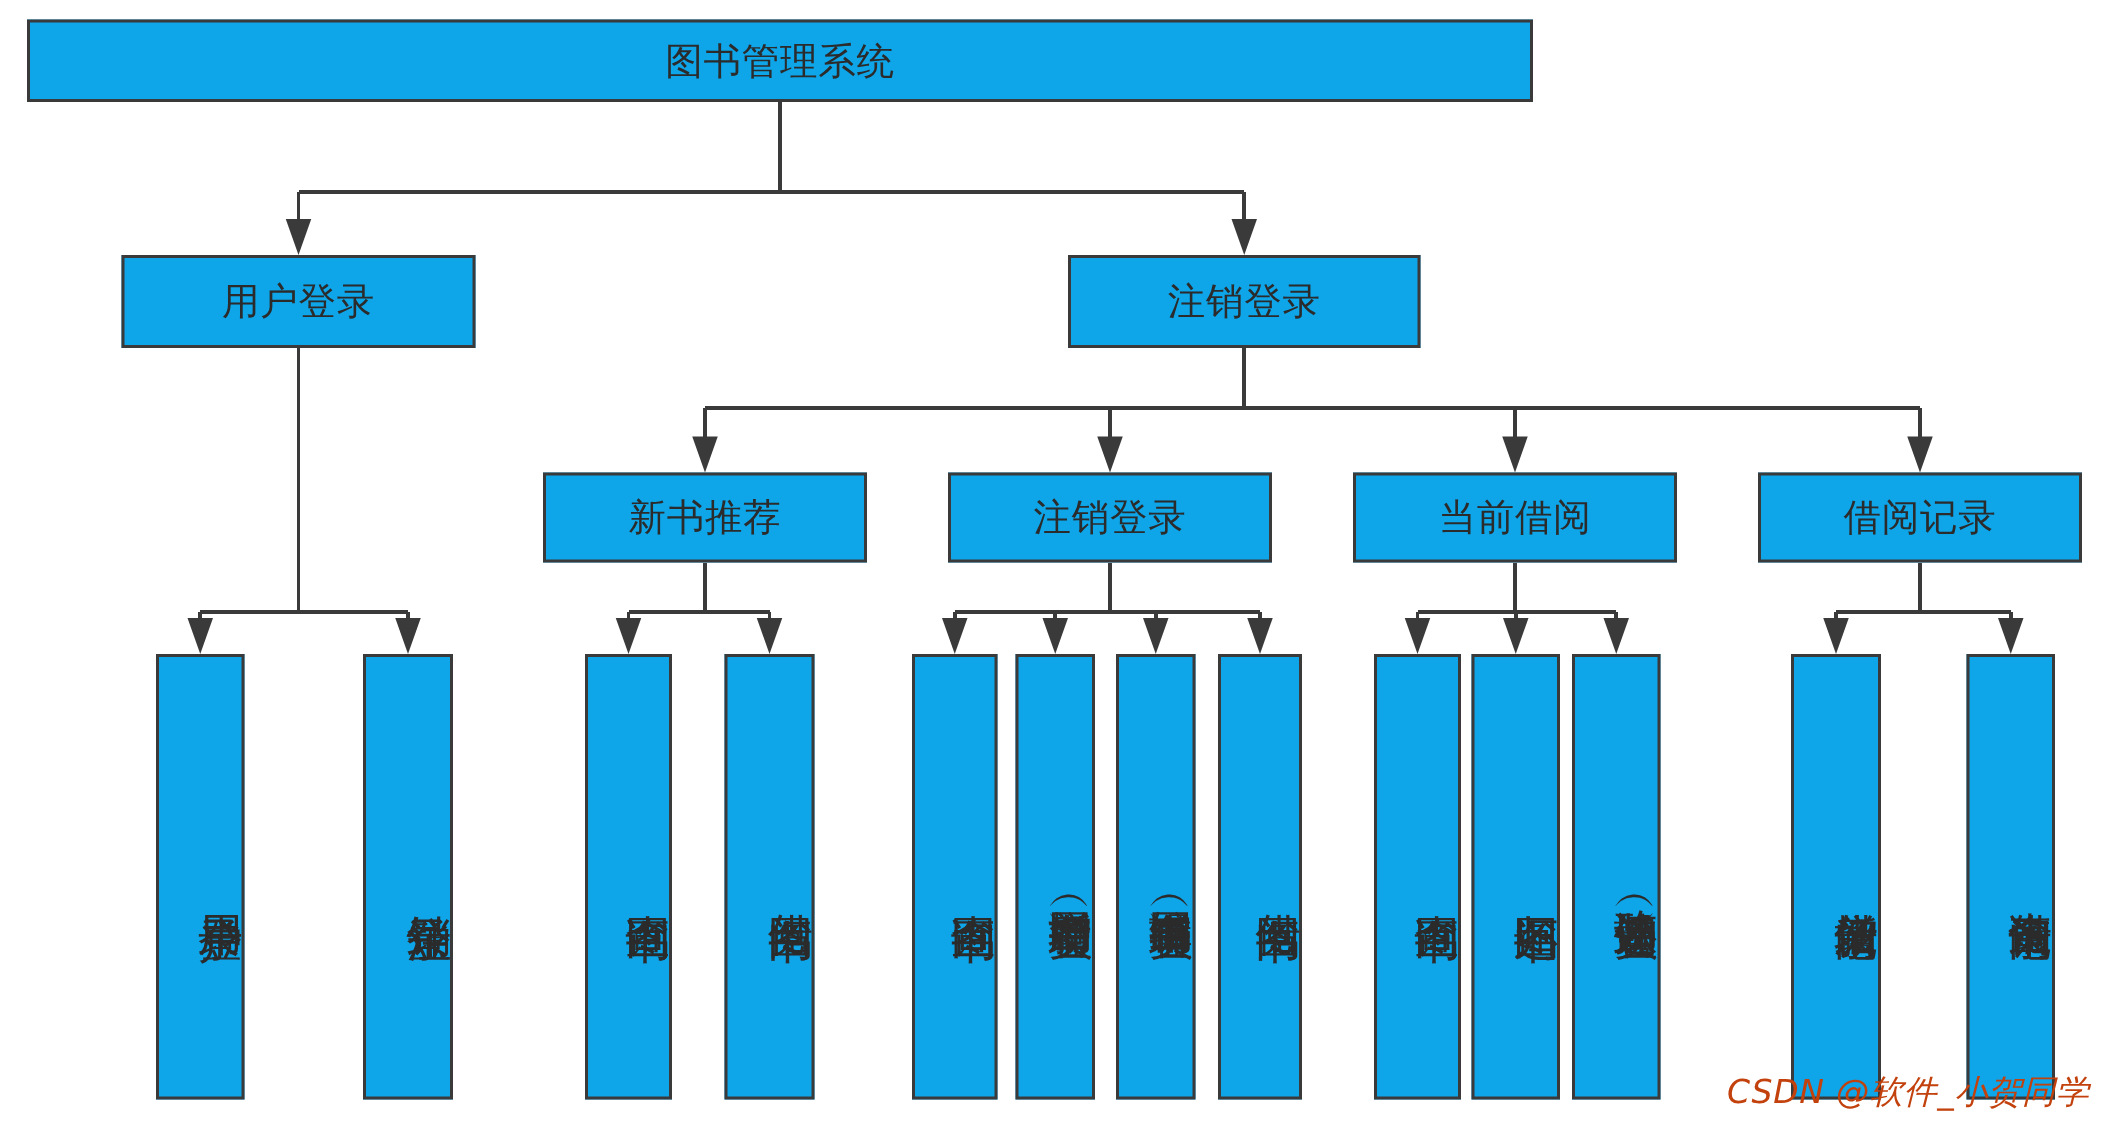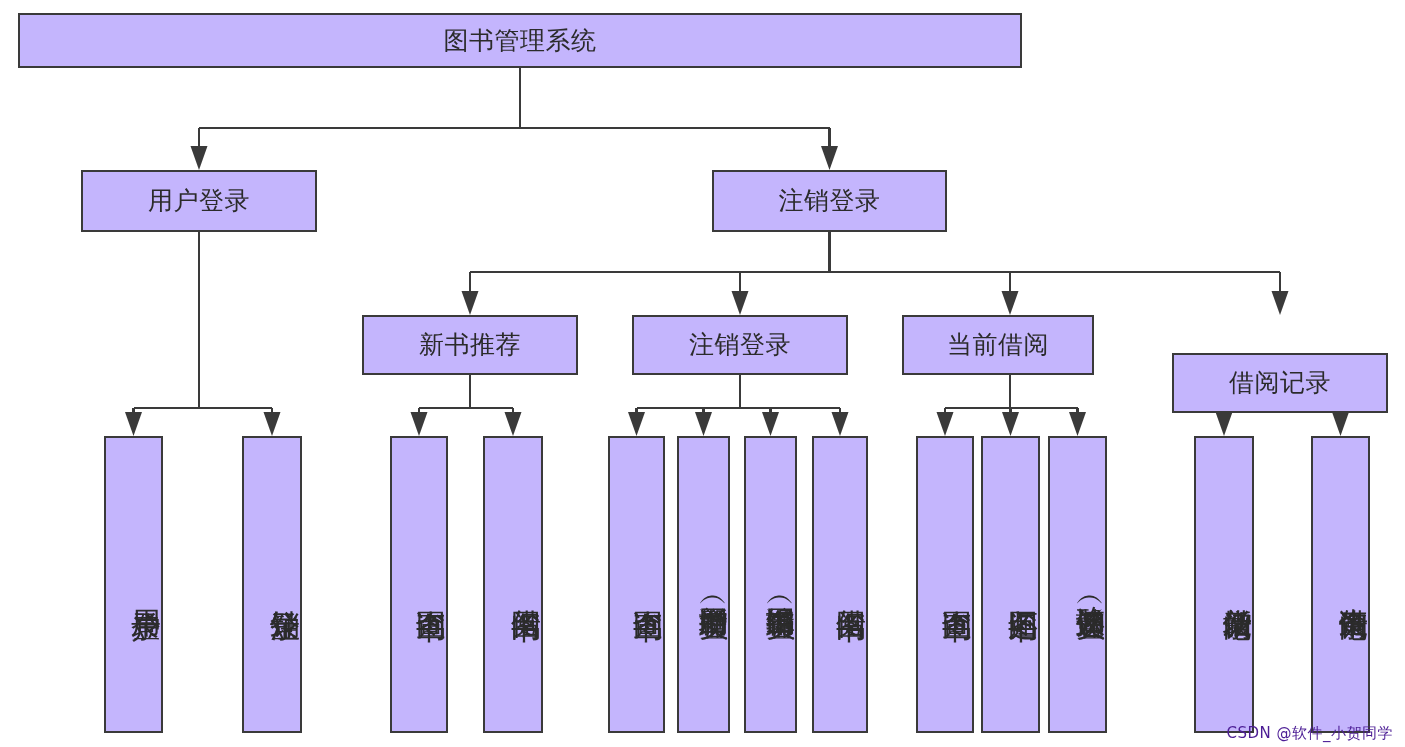--- a/index.html
+++ b/index.html
@@ -22,21 +22,21 @@
     left: 0;
     top: 0;
     width: 1405px;
     height: 747px;
     pointer-events: none;
   }
   .node {
     position: absolute;
     box-sizing: border-box;
     border: 2.5px solid #3a3a3a;
-    background: #c4b5fd;
+    background: #0ea5e9;
     display: flex;
     align-items: center;
     justify-content: center;
     color: #2b2b2b;
   }
   .node .label {
     display: block;
     text-align: center;
     line-height: 1.12;
     letter-spacing: 0.5px;
@@ -58,24 +58,25 @@
     line-height: 1.02;
     letter-spacing: 1px;
   }
   .node.vert.tight .label {
     font-size: 29px;
   }
   #watermark {
     position: absolute;
     right: 12px;
     bottom: 4px;
-    font-size: 15px;
-    color: #4c1d95;
+    font-size: 22px;
+    color: #c2410c;
     letter-spacing: 0.5px;
     white-space: nowrap;
+    font-style: italic;
   }
 </style>
 </head>
 <body>
 
 <div id="canvas">
   <svg id="wires" viewBox="0 0 1405 747" xmlns="http://www.w3.org/2000/svg">
       <line x1="520" y1="68" x2="520" y2="128" stroke="#3a3a3a" stroke-width="2.6" shape-rendering="crispEdges"></line>
       <line x1="199" y1="128" x2="829.5" y2="128" stroke="#3a3a3a" stroke-width="2.6" shape-rendering="crispEdges"></line>
       <line x1="199" y1="128" x2="199" y2="146" stroke="#3a3a3a" stroke-width="2.6" shape-rendering="crispEdges"></line>
@@ -138,24 +139,24 @@
       </div>
       <div class="node horiz" style="left: 712px; top: 170px; width: 235px; height: 62px; border-color: rgb(58, 58, 58); color: rgb(43, 43, 43);">
         <span class="label">注销登录</span>
       </div>
       <div class="node horiz" style="left: 362px; top: 315px; width: 216px; height: 60px; border-color: rgb(58, 58, 58); color: rgb(43, 43, 43);">
         <span class="label">新书推荐</span>
       </div>
       <div class="node horiz" style="left: 632px; top: 315px; width: 216px; height: 60px; border-color: rgb(58, 58, 58); color: rgb(43, 43, 43);">
         <span class="label">注销登录</span>
       </div>
-      <div class="node horiz" style="left: 902px; top: 315px; width: 192px; height: 60px; border-color: rgb(58, 58, 58); color: rgb(43, 43, 43);">
+      <div class="node horiz" style="left: 902px; top: 315px; width: 216px; height: 60px; border-color: rgb(58, 58, 58); color: rgb(43, 43, 43);">
         <span class="label">当前借阅</span>
       </div>
-      <div class="node horiz" style="left: 1172px; top: 315px; width: 216px; height: 60px; border-color: rgb(58, 58, 58); color: rgb(43, 43, 43); margin-top: 38px;">
+      <div class="node horiz" style="left: 1172px; top: 315px; width: 216px; height: 60px; border-color: rgb(58, 58, 58); color: rgb(43, 43, 43);">
         <span class="label">借阅记录</span>
       </div>
       <div class="node vert" style="left: 104px; top: 436px; width: 59px; height: 297px; border-color: rgb(58, 58, 58); color: rgb(43, 43, 43);">
         <span class="label">用户登录</span>
       </div>
       <div class="node vert" style="left: 242px; top: 436px; width: 60px; height: 297px; border-color: rgb(58, 58, 58); color: rgb(43, 43, 43);">
         <span class="label">注销登录</span>
       </div>
       <div class="node vert" style="left: 390px; top: 436px; width: 58px; height: 297px; border-color: rgb(58, 58, 58); color: rgb(43, 43, 43);">
         <span class="label">查询图书</span>

